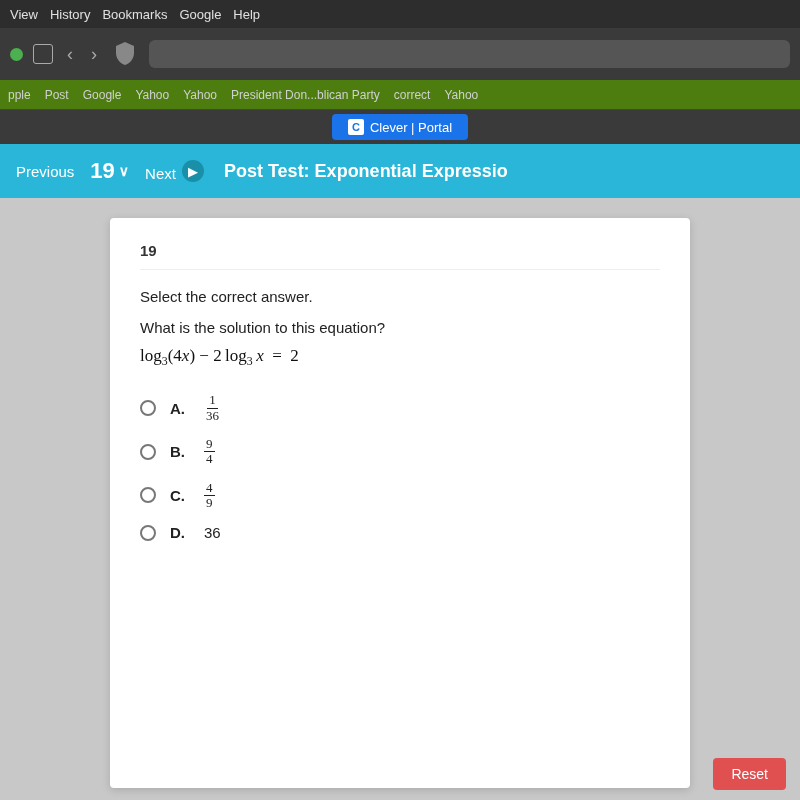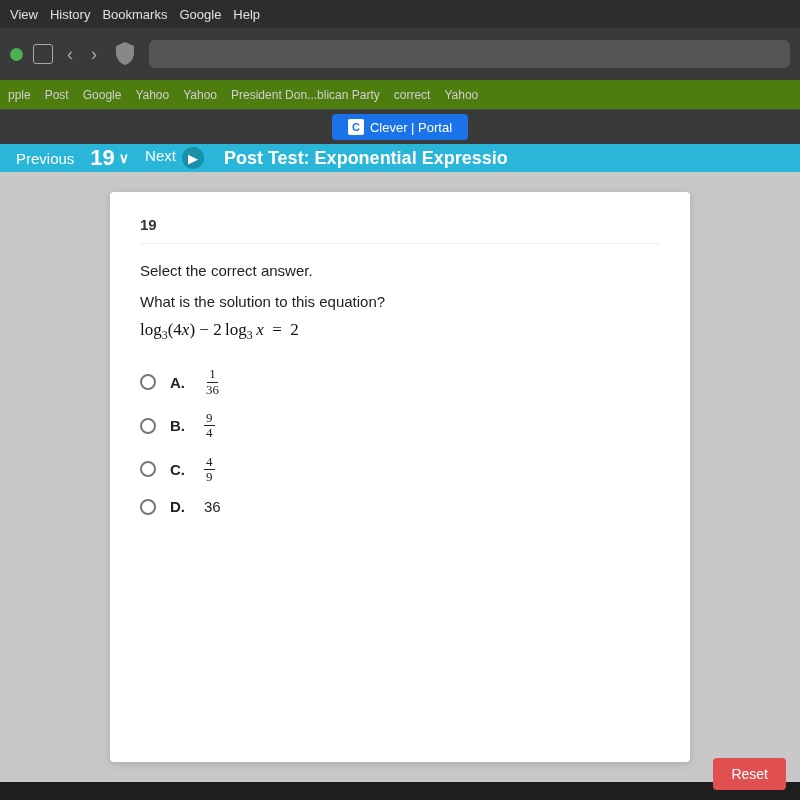--- a/index.html
+++ b/index.html
@@ -115,21 +115,21 @@
       width: 16px;
       height: 16px;
       display: flex;
       align-items: center;
       justify-content: center;
     }
 
     
     .quiz-toolbar {
       background: #29b6d8;
-      height: 28px;
+      height: 54px;
       display: flex;
       align-items: center;
       padding: 0 16px;
       gap: 0;
     }
     .toolbar-previous {
       color: white;
       font-size: 15px;
       font-weight: 500;
       cursor: pointer;
@@ -146,21 +146,21 @@
       margin-right: 16px;
     }
     .chevron-down {
       font-size: 14px;
     }
     .toolbar-next {
       color: white;
       font-size: 15px;
       font-weight: 500;
       display: flex;
-      align-items: flex-start;
+      align-items: flex-end;
       gap: 6px;
       cursor: pointer;
       margin-right: 20px;
     }
     .next-circle {
       width: 22px;
       height: 22px;
       border-radius: 50%;
       background: #1a8fa8;
       display: flex;

